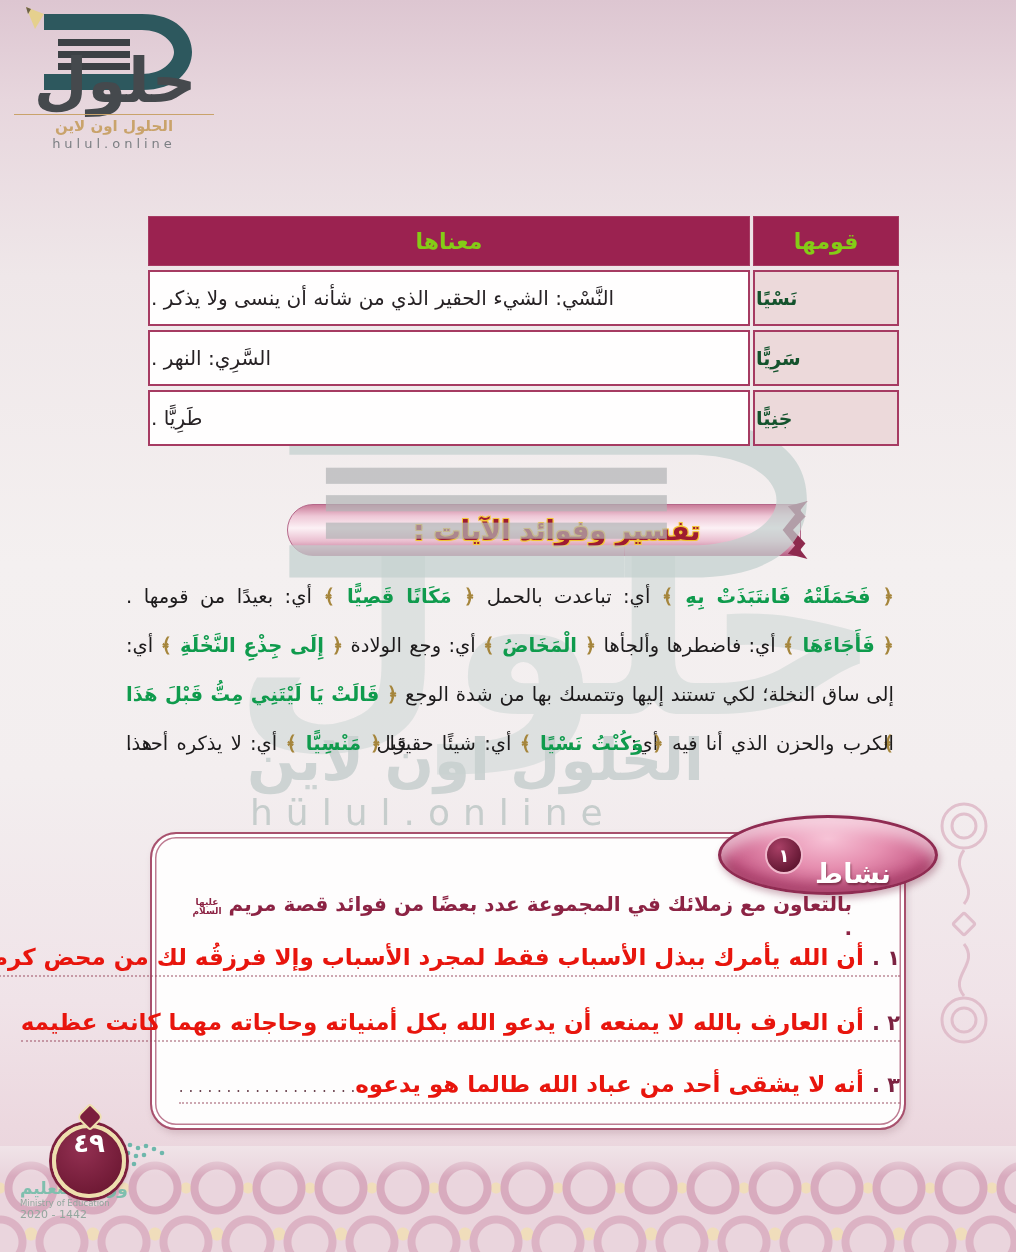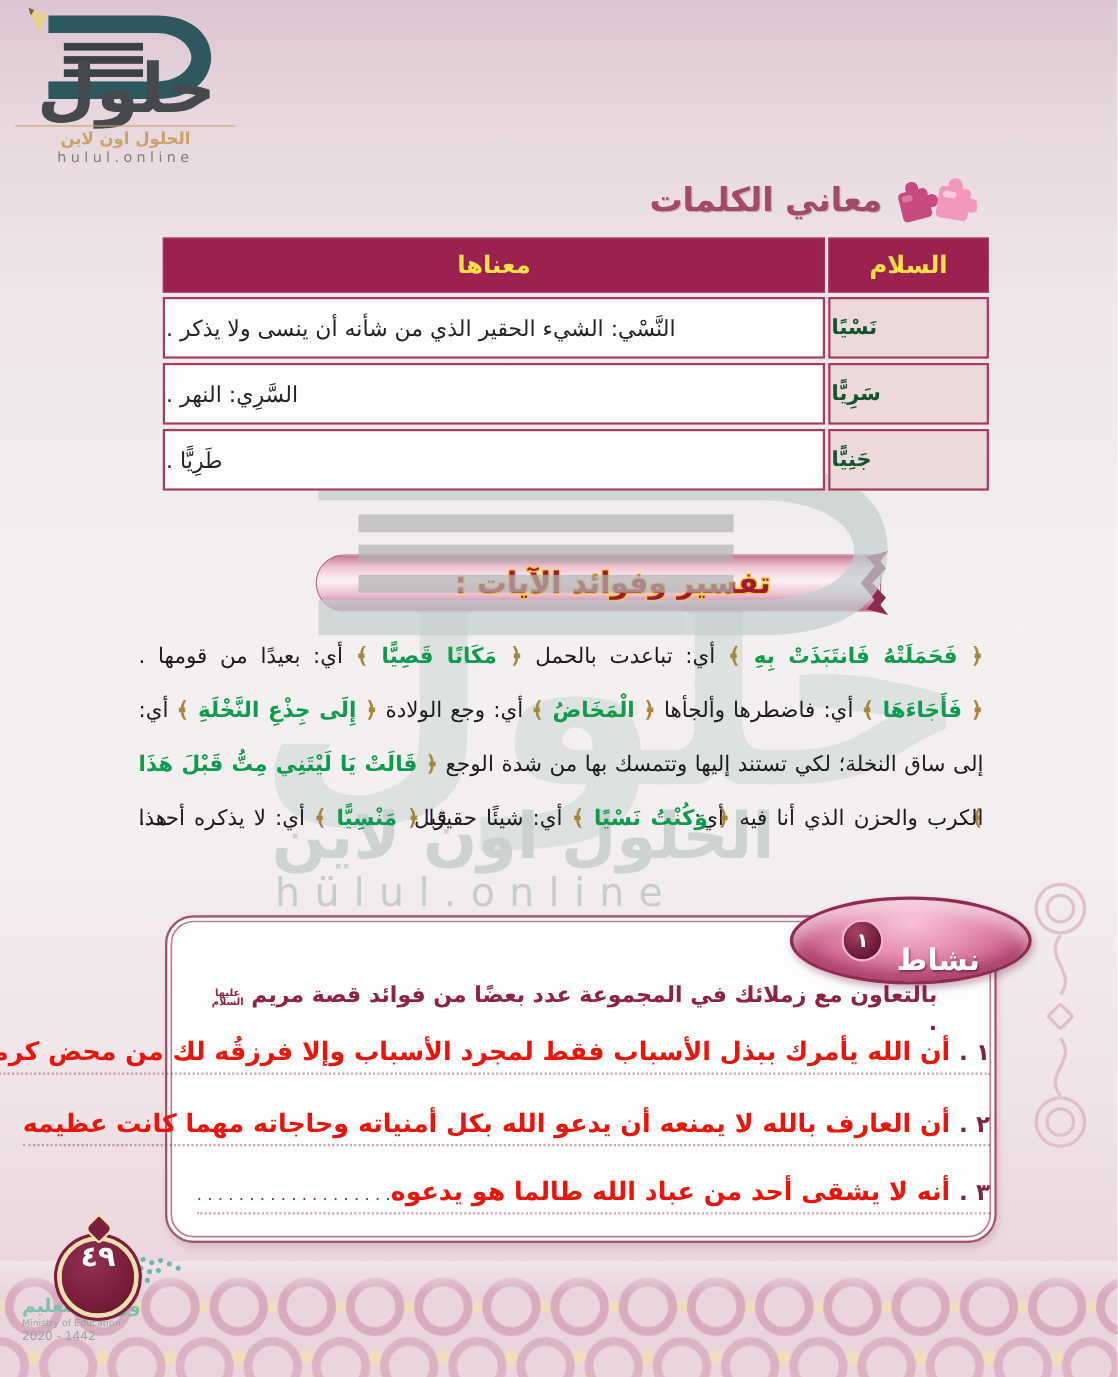--- a/index.html
+++ b/index.html
@@ -17,21 +17,21 @@
   
   .logo{position:absolute;left:14px;top:6px;width:215px;z-index:4;}
   .logo-book{width:190px;height:92px;display:block;}
   .logo-main{position:absolute;left:6px;top:44px;font-size:62px;font-weight:bold;color:#45494d;direction:rtl;width:190px;text-align:center;line-height:1;}
   .logo-sub{position:absolute;left:0;top:108px;width:200px;text-align:center;font-size:15px;font-weight:bold;color:#c9a36b;direction:rtl;border-top:1px solid #c9a36b;padding-top:2px;}
   .logo-domain{position:absolute;left:0;top:130px;width:200px;text-align:center;font-size:13px;letter-spacing:4px;color:#7b7f83;}
   
   .vocab-head{position:absolute;right:128px;top:152px;z-index:4;display:flex;flex-direction:row-reverse;align-items:center;gap:10px;}
   .vocab-title{font-size:30px;font-weight:bold;color:#a14a6a;text-shadow:1px 1px 1px rgba(120,40,70,.35);direction:rtl;}
   .vocab-table{position:absolute;left:145px;top:212px;width:757px;z-index:4;border-collapse:separate;border-spacing:3px 4px;direction:rtl;}
-  .vocab-table th{background:var(--accent,#9b2250);color:#fde047;font-size:22px;font-weight:bold;height:46px;border:1px solid var(--border,#8d1e49);}
+  .vocab-table th{background:var(--accent,#9b2250);color:#84cc16;font-size:22px;font-weight:bold;height:46px;border:1px solid var(--border,#8d1e49);}
   .vocab-table th.c-word{width:142px;}
   .vocab-table td{border:2px solid var(--border,#a63b62);text-align:left;height:50px;font-size:20px;}
   .vocab-table td.w{background:#ecd9da;color:#14532d;font-weight:bold;font-size:19px;}
   .vocab-table td.m{background:#fffefe;color:#272225;}
   
   .tafsir-bar{position:absolute;left:287px;top:504px;width:512px;height:50px;z-index:2;
     background:linear-gradient(180deg,#c97b98 0%,#eec7d6 22%,#fcf1f5 46%,#eabfd0 72%,#bb6388 100%);
     border:1px solid #b5688a;border-radius:26px 6px 6px 26px;
     display:flex;align-items:center;justify-content:center;direction:rtl;}
   .tafsir-bar-title{font-size:27px;font-weight:bold;color:#9e1b30;padding-left:26px;
@@ -116,42 +116,25 @@
       <rect x="44" y="45" width="72" height="7" fill="#3c4145"></rect>
       <rect x="44" y="57" width="72" height="7" fill="#3c4145"></rect>
       <polygon points="30,8 12,1 21,23" fill="#e5d08e"></polygon>
       <polygon points="12,1 17,3 14,8" fill="#6e6247"></polygon>
     </svg>
     <div class="logo-main">حلول</div>
     <div class="logo-sub">الحلول اون لاين</div>
     <div class="logo-domain">hulul.online</div>
   </div>
 
-  <div class="vocab-head">
-    <svg width="76" height="60" viewBox="0 0 76 60">
-      <g transform="rotate(-14 24 32)">
-        <rect x="6" y="20" width="27" height="27" rx="4" fill="#c64a80"></rect>
-        <circle cx="20" cy="18" r="6" fill="#c64a80"></circle>
-        <circle cx="35" cy="33" r="6" fill="#c64a80"></circle>
-        <rect x="9" y="23" width="10" height="6" rx="3" fill="#e087ad" opacity=".8"></rect>
-      </g>
-      <g transform="rotate(9 52 34)">
-        <rect x="40" y="18" width="29" height="29" rx="4" fill="#f398bd"></rect>
-        <circle cx="54" cy="16" r="6.5" fill="#f398bd"></circle>
-        <circle cx="71" cy="32" r="6.5" fill="#f398bd"></circle>
-        <rect x="44" y="22" width="12" height="6" rx="3" fill="#fbd0e2" opacity=".9"></rect>
-      </g>
-    </svg>
-    <span class="vocab-title">معاني الكلمات</span>
-  </div>
 
   <table class="vocab-table">
     <thead>
       <tr>
-        <th class="c-word">السلام</th>
+        <th class="c-word">قومها</th>
         <th class="c-meaning">معناها</th>
       </tr>
     </thead>
     <tbody>
       <tr>
         <td class="w">نَسْيًا</td>
         <td class="m">النَّسْي: الشيء الحقير الذي من شأنه أن ينسى ولا يذكر .</td>
       </tr>
       <tr>
         <td class="w">سَرِيًّا</td>

